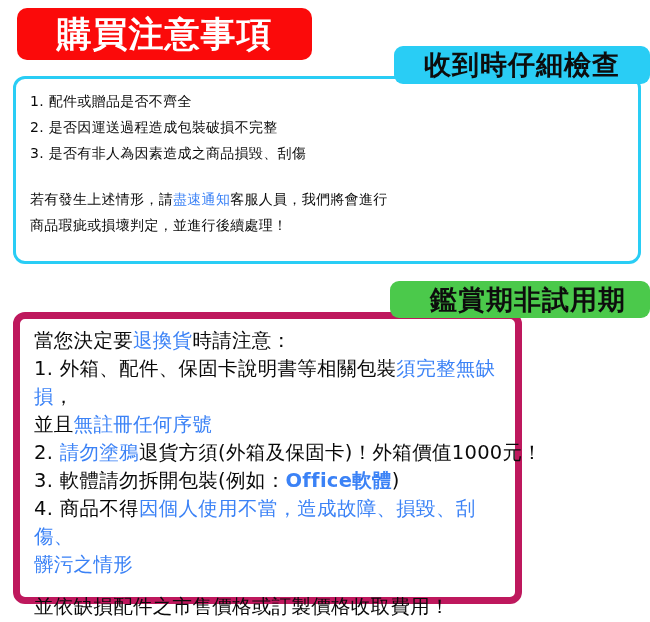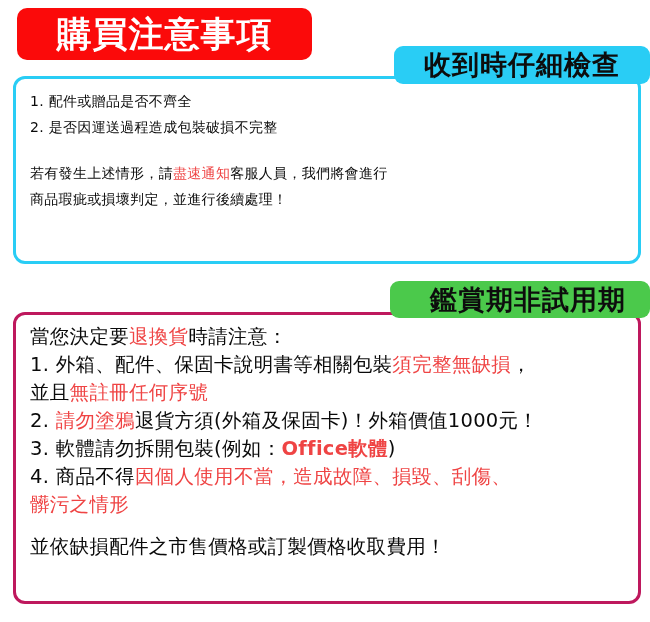--- a/index.html
+++ b/index.html
@@ -72,40 +72,40 @@
   .box-cyan {
     left: 13px;
     top: 76px;
     width: 628px;
     height: 188px;
     border: 3px solid #29CDF5;
   }
   .box-green {
     left: 13px;
     top: 312px;
-    width: 628px;
+    width: 509px;
     height: 292px;
-    border: 3px solid #be185d;
+    border: 7px solid #be185d;
   }
 
   .box-body {
     padding: 9px 14px 0 14px;
     color: #0a0a0a;
     font-size: 14px;
     line-height: 26px;
     letter-spacing: 0.3px;
   }
   .box-green .box-body {
     padding-top: 8px;
     line-height: 28px;
     font-size: 19.5px;
   }
   .line { white-space: nowrap; }
   .line-wrap { white-space: normal; }
-  .red { color: #ef4444; }
+  .red { color: #3b82f6; }
   .spacer-sm { height: 14px; }
   .spacer-md { height: 20px; }
   .office { font-weight: bold; }
 </style>
 </head>
 <body>
 
 <div class="page">
 
   <div class="badge badge-red">購買注意事項</div>
@@ -118,20 +118,24 @@
       <div class="line">
         <span>1.</span>
         <span>配件或贈品是否不齊全</span>
       </div>
 
       <div class="line">
         <span>2.</span>
         <span>是否因運送過程造成包裝破損不完整</span>
       </div>
 
+      <div class="line">
+        <span>3.</span>
+        <span>是否有非人為因素造成之商品損毀、刮傷</span>
+      </div>
 
       <div class="spacer-md"></div>
 
       <div class="line">
         <span>若有發生上述情形，請</span><span class="red">盡速通知</span><span>客服人員，我們將會進行</span>
       </div>
       <div class="line">商品瑕疵或損壞判定，並進行後續處理！</div>
 
     </div>
   </div>

